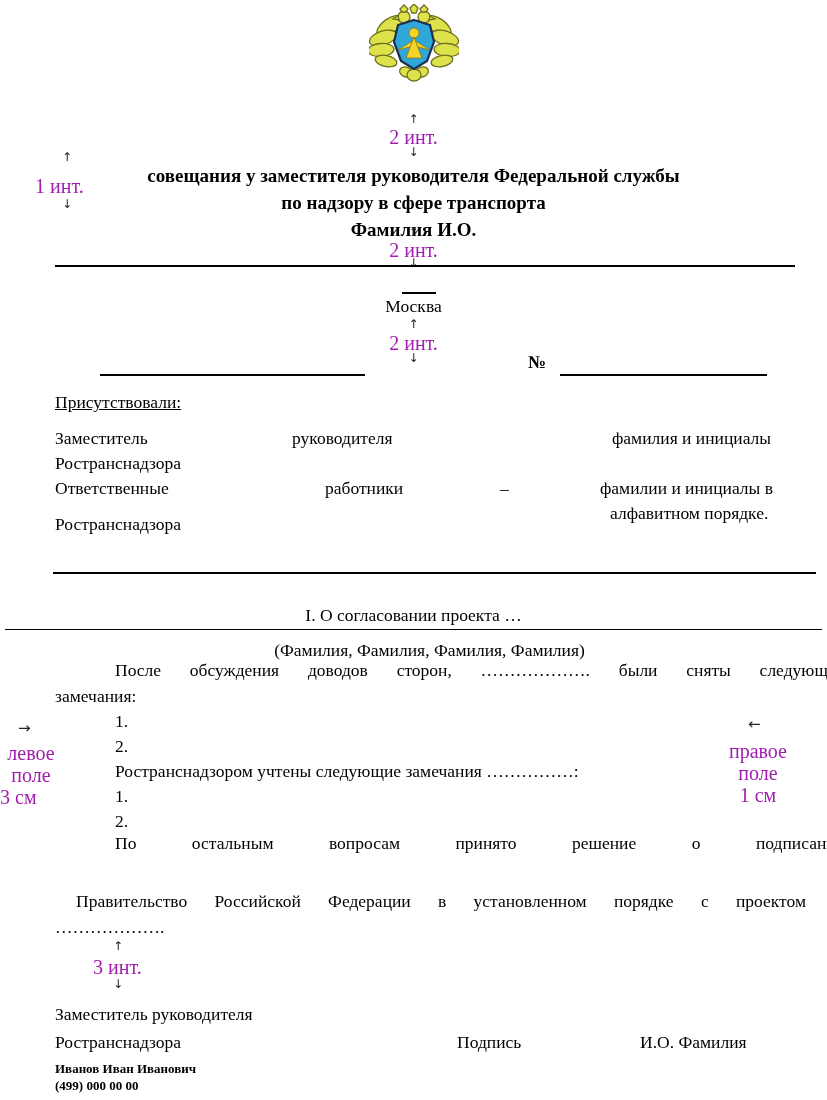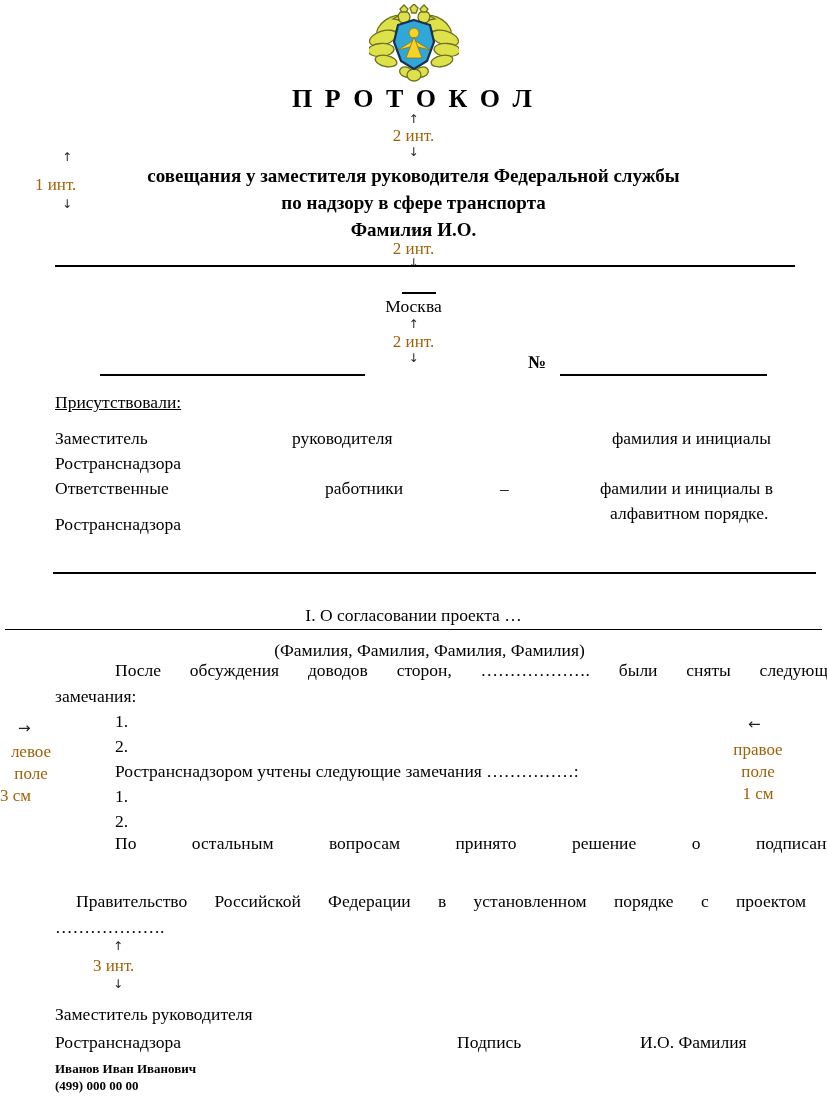--- a/index.html
+++ b/index.html
@@ -5,21 +5,21 @@
   html,body{margin:0;padding:0;background:#fff;}
   .page{
     position:relative;width:827px;height:1100px;background:#fff;
     font-family:"Liberation Serif","DejaVu Serif",serif;color:#000;overflow:hidden;
   }
   .abs{position:absolute;}
   .center{left:0;right:0;text-align:center;}
   .t{font-size:17.5px;line-height:22px;white-space:nowrap;}
   .doc-title{font-size:26px;font-weight:bold;letter-spacing:3px;}
   .head-bold{font-size:19px;font-weight:bold;line-height:27px;}
-  .ann{font-size:17px;color:#a16207;white-space:nowrap;}
+  .ann{font-size:20px;color:#a21caf;white-space:nowrap;}
   .arrow{font-family:"DejaVu Sans",sans-serif;font-size:12px;line-height:12px;color:#222;}
   .rule{border-top:2px solid #000;height:0;}
   .thinrule{border-top:1px solid #000;height:0;}
   .blank{border-bottom:2px solid #000;height:0;}
   .just{width:730px;text-align:justify;text-align-last:justify;font-size:17.5px;white-space:normal;}
   .indent{padding-left:60px;}
   .small-bold{font-size:13px;font-weight:bold;line-height:17px;}
   .u{text-decoration:underline;}
   .num{font-weight:bold;font-size:18px;}
 </style>
@@ -59,21 +59,20 @@
       </g>
       <polygon points="45,16 61,21 65,38 58,57 45,65 32,57 25,38 29,21" stroke="#1d3050" stroke-width="2.2" fill="#2fa7d9"></polygon>
       <g stroke="#8a7414" stroke-width="0.8" fill="#f5d327">
         <circle cx="45" cy="29" r="5"></circle>
         <path d="M29,46 L45,36 L61,46 L45,42 Z"></path>
         <polygon points="45,33 37,54 53,54"></polygon>
       </g>
     </svg>
   </div>
 
-  <div class="abs center doc-title" style="top:84px;">П Р О Т О К О Л</div>
 
   <div class="abs center arrow" style="top:113px;">↑</div>
   <div class="abs center ann" style="top:126px;">2 инт.</div>
   <div class="abs center arrow" style="top:146px;">↓</div>
 
   <div class="abs arrow" style="left:62px;top:151px;">↑</div>
   <div class="abs ann" style="left:35px;top:175px;">1 инт.</div>
   <div class="abs arrow" style="left:62px;top:198px;">↓</div>
 
   <div class="abs center head-bold" style="top:162px;">совещания у заместителя руководителя Федеральной службы</div>

